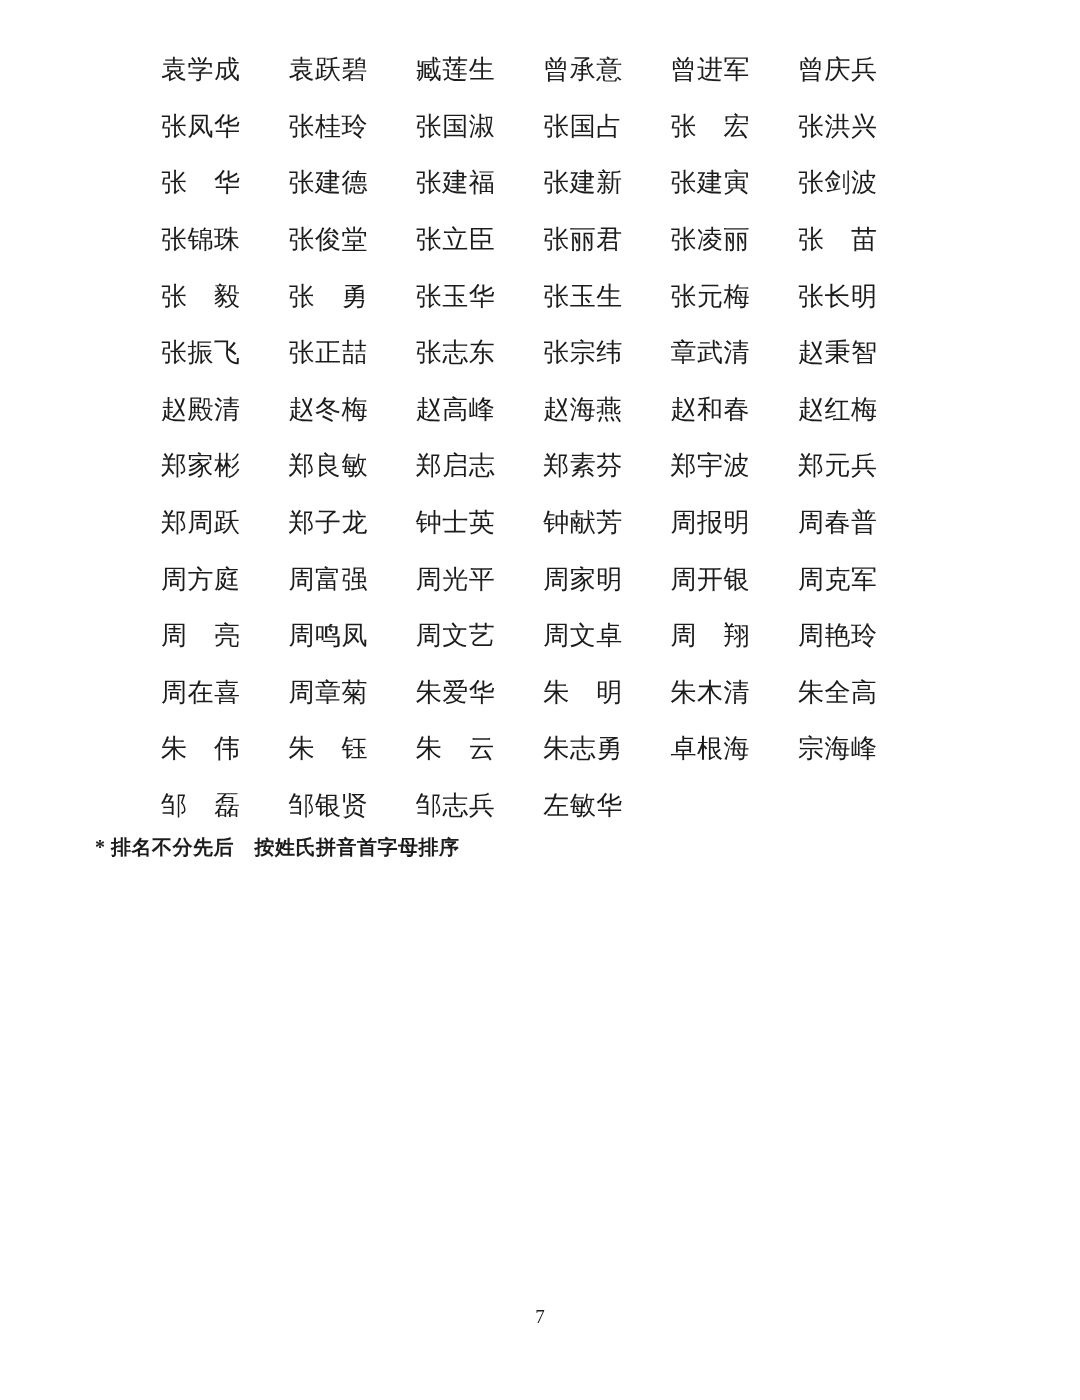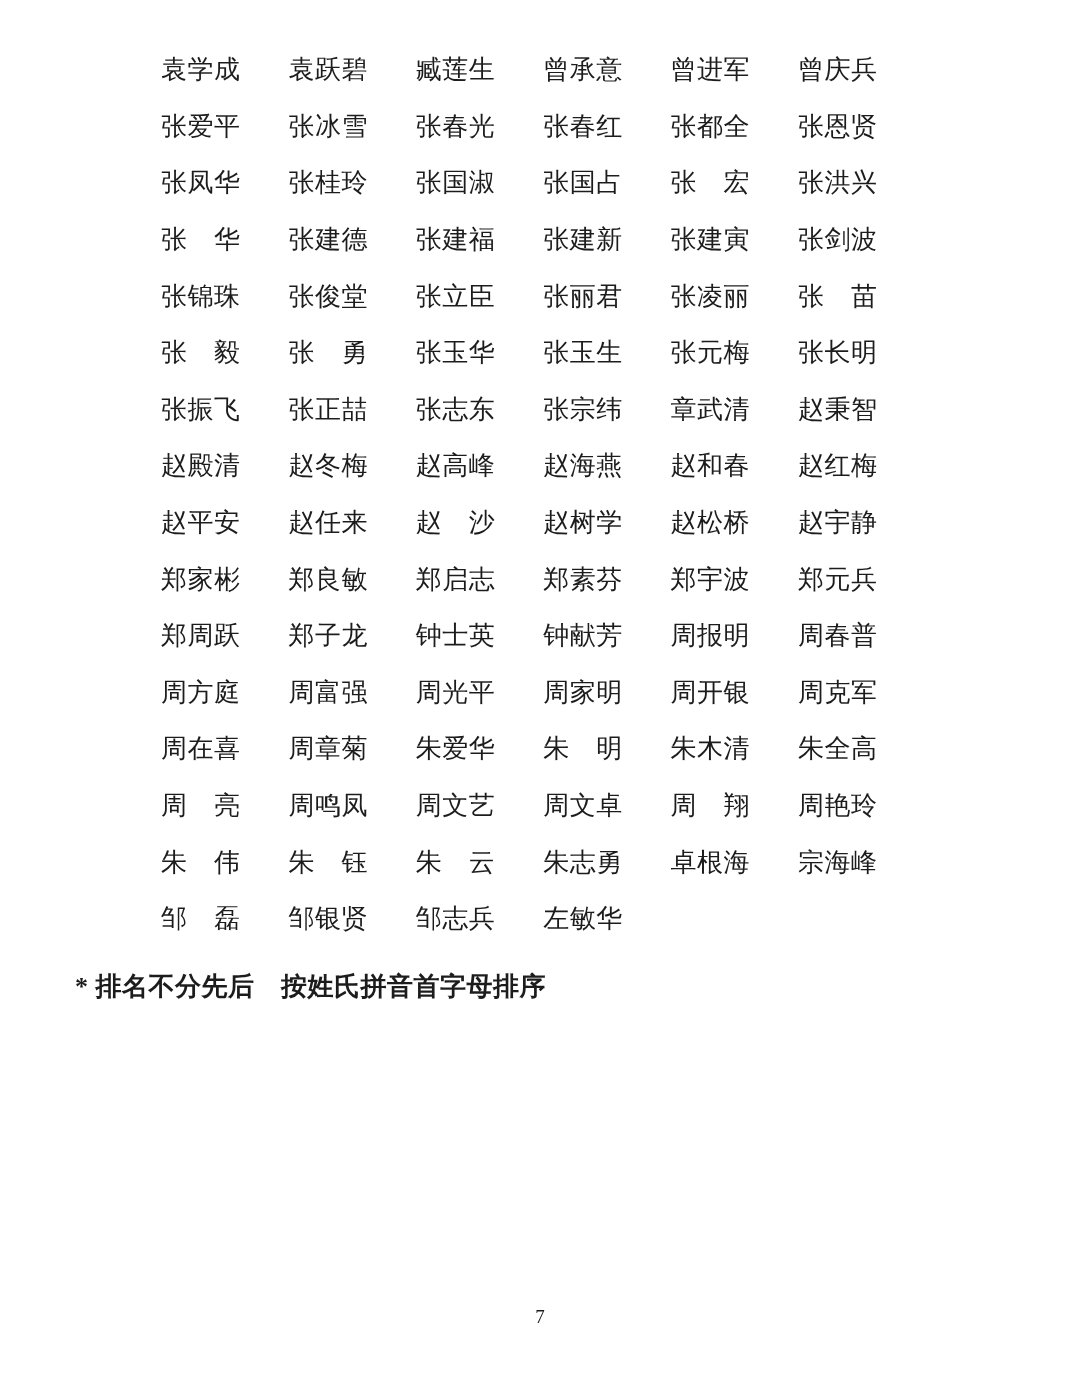--- a/index.html
+++ b/index.html
@@ -29,23 +29,23 @@
     height: 56.6px;
     align-items: center;
   }
   .name-cell {
     font-size: 26px;
     line-height: 1;
     white-space: pre;
     letter-spacing: 0.5px;
   }
   .footnote {
-    margin-top: 21px;
-    padding-left: 75px;
-    font-size: 26px;
+    margin-top: 0;
+    padding-left: 95px;
+    font-size: 20px;
     font-weight: bold;
     letter-spacing: 0.5px;
     white-space: pre;
   }
   .page-number {
     position: absolute;
     top: 1306px;
     left: 0;
     width: 1080px;
     text-align: center;
@@ -57,28 +57,20 @@
 
 <div class="page">
   <div class="name-grid">
       <div class="name-row">
         <div class="name-cell">袁学成</div>
         <div class="name-cell">袁跃碧</div>
         <div class="name-cell">臧莲生</div>
         <div class="name-cell">曾承意</div>
         <div class="name-cell">曾进军</div>
         <div class="name-cell">曾庆兵</div>
-      </div>
-      <div class="name-row">
-        <div class="name-cell">张爱平</div>
-        <div class="name-cell">张冰雪</div>
-        <div class="name-cell">张春光</div>
-        <div class="name-cell">张春红</div>
-        <div class="name-cell">张都全</div>
-        <div class="name-cell">张恩贤</div>
       </div>
       <div class="name-row">
         <div class="name-cell">张凤华</div>
         <div class="name-cell">张桂玲</div>
         <div class="name-cell">张国淑</div>
         <div class="name-cell">张国占</div>
         <div class="name-cell">张　宏</div>
         <div class="name-cell">张洪兴</div>
       </div>
       <div class="name-row">
@@ -115,28 +107,20 @@
       </div>
       <div class="name-row">
         <div class="name-cell">赵殿清</div>
         <div class="name-cell">赵冬梅</div>
         <div class="name-cell">赵高峰</div>
         <div class="name-cell">赵海燕</div>
         <div class="name-cell">赵和春</div>
         <div class="name-cell">赵红梅</div>
       </div>
       <div class="name-row">
-        <div class="name-cell">赵平安</div>
-        <div class="name-cell">赵任来</div>
-        <div class="name-cell">赵　沙</div>
-        <div class="name-cell">赵树学</div>
-        <div class="name-cell">赵松桥</div>
-        <div class="name-cell">赵宇静</div>
-      </div>
-      <div class="name-row">
         <div class="name-cell">郑家彬</div>
         <div class="name-cell">郑良敏</div>
         <div class="name-cell">郑启志</div>
         <div class="name-cell">郑素芬</div>
         <div class="name-cell">郑宇波</div>
         <div class="name-cell">郑元兵</div>
       </div>
       <div class="name-row">
         <div class="name-cell">郑周跃</div>
         <div class="name-cell">郑子龙</div>
@@ -147,34 +131,34 @@
       </div>
       <div class="name-row">
         <div class="name-cell">周方庭</div>
         <div class="name-cell">周富强</div>
         <div class="name-cell">周光平</div>
         <div class="name-cell">周家明</div>
         <div class="name-cell">周开银</div>
         <div class="name-cell">周克军</div>
       </div>
       <div class="name-row">
+        <div class="name-cell">周　亮</div>
+        <div class="name-cell">周鸣凤</div>
+        <div class="name-cell">周文艺</div>
+        <div class="name-cell">周文卓</div>
+        <div class="name-cell">周　翔</div>
+        <div class="name-cell">周艳玲</div>
+      </div>
+      <div class="name-row">
         <div class="name-cell">周在喜</div>
         <div class="name-cell">周章菊</div>
         <div class="name-cell">朱爱华</div>
         <div class="name-cell">朱　明</div>
         <div class="name-cell">朱木清</div>
         <div class="name-cell">朱全高</div>
-      </div>
-      <div class="name-row">
-        <div class="name-cell">周　亮</div>
-        <div class="name-cell">周鸣凤</div>
-        <div class="name-cell">周文艺</div>
-        <div class="name-cell">周文卓</div>
-        <div class="name-cell">周　翔</div>
-        <div class="name-cell">周艳玲</div>
       </div>
       <div class="name-row">
         <div class="name-cell">朱　伟</div>
         <div class="name-cell">朱　钰</div>
         <div class="name-cell">朱　云</div>
         <div class="name-cell">朱志勇</div>
         <div class="name-cell">卓根海</div>
         <div class="name-cell">宗海峰</div>
       </div>
       <div class="name-row">

